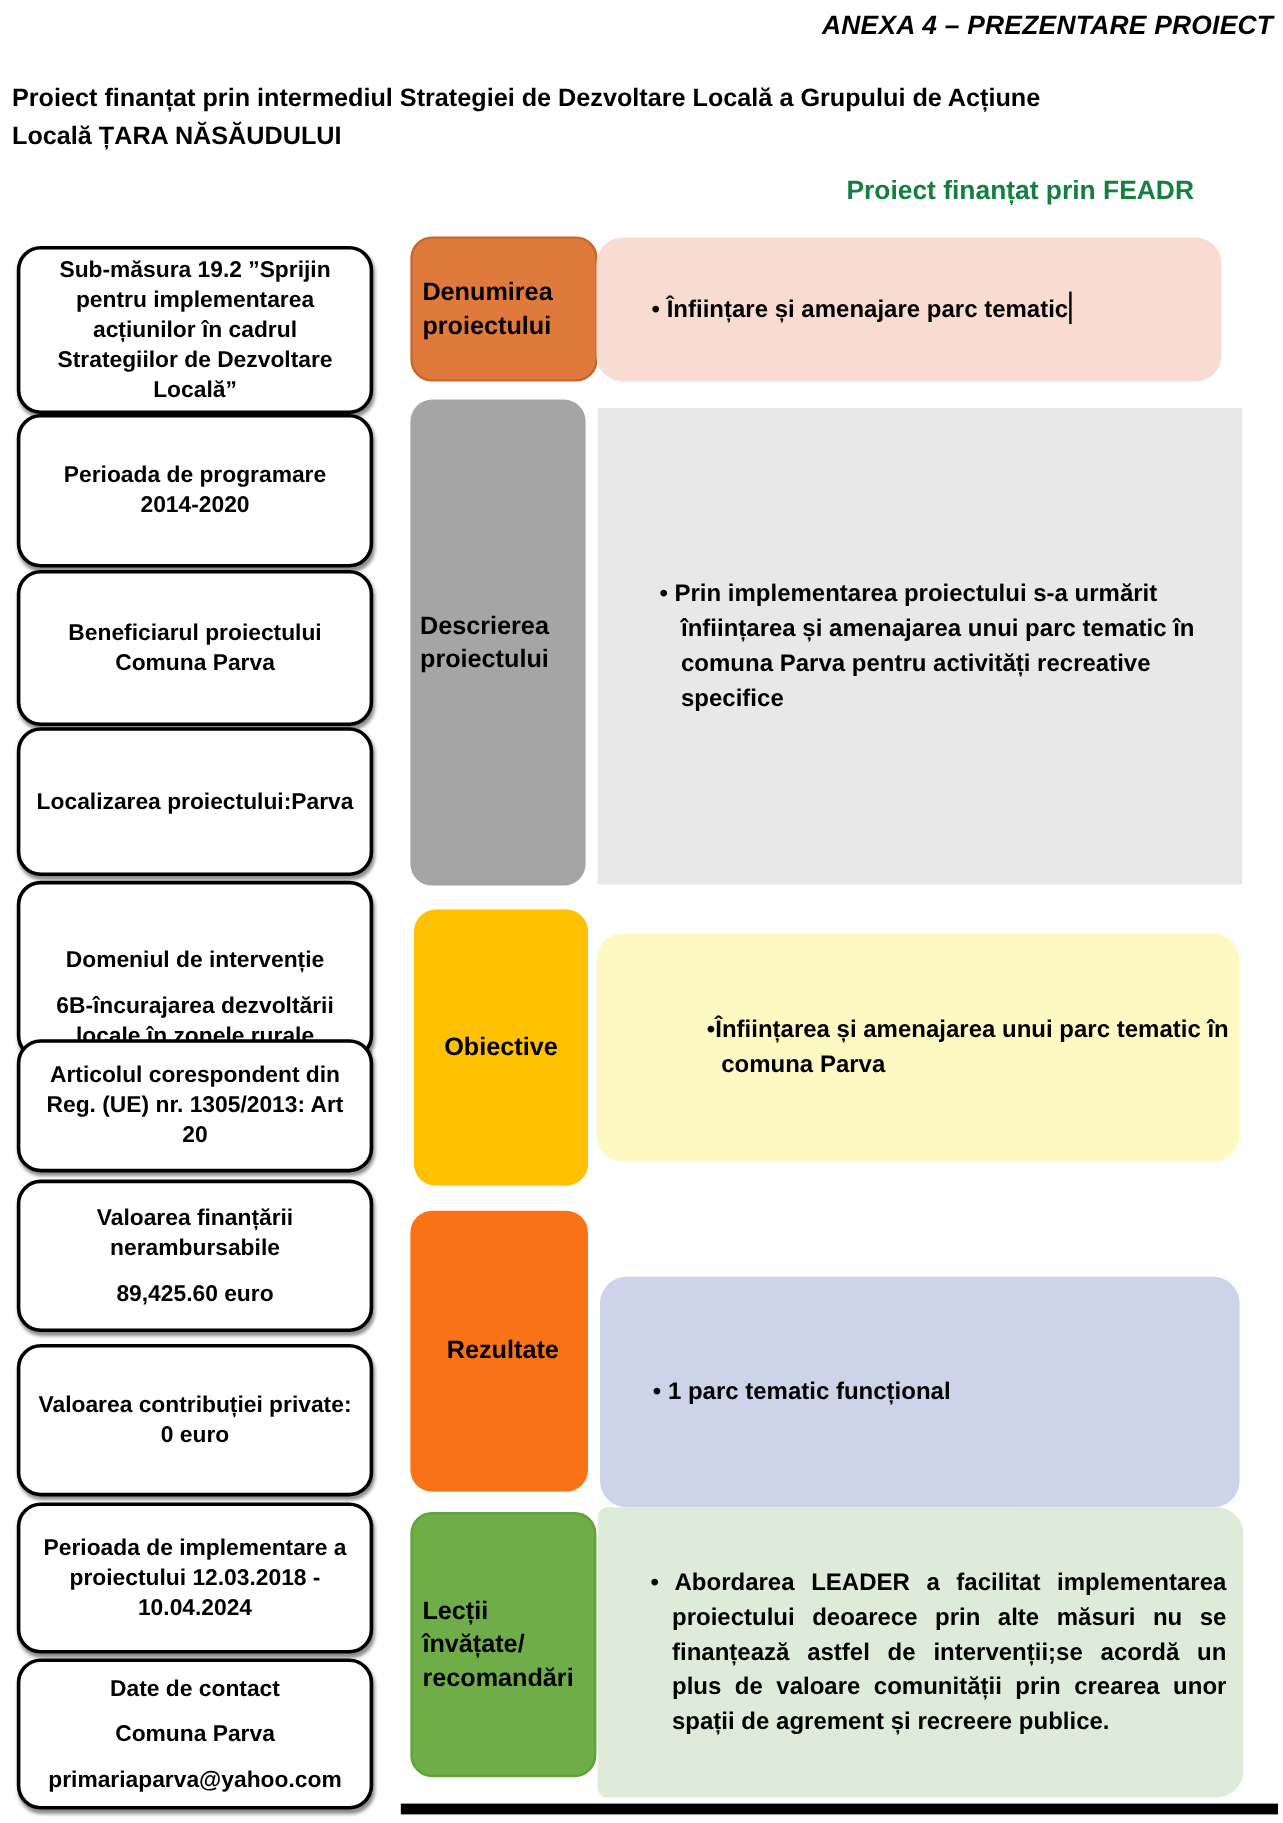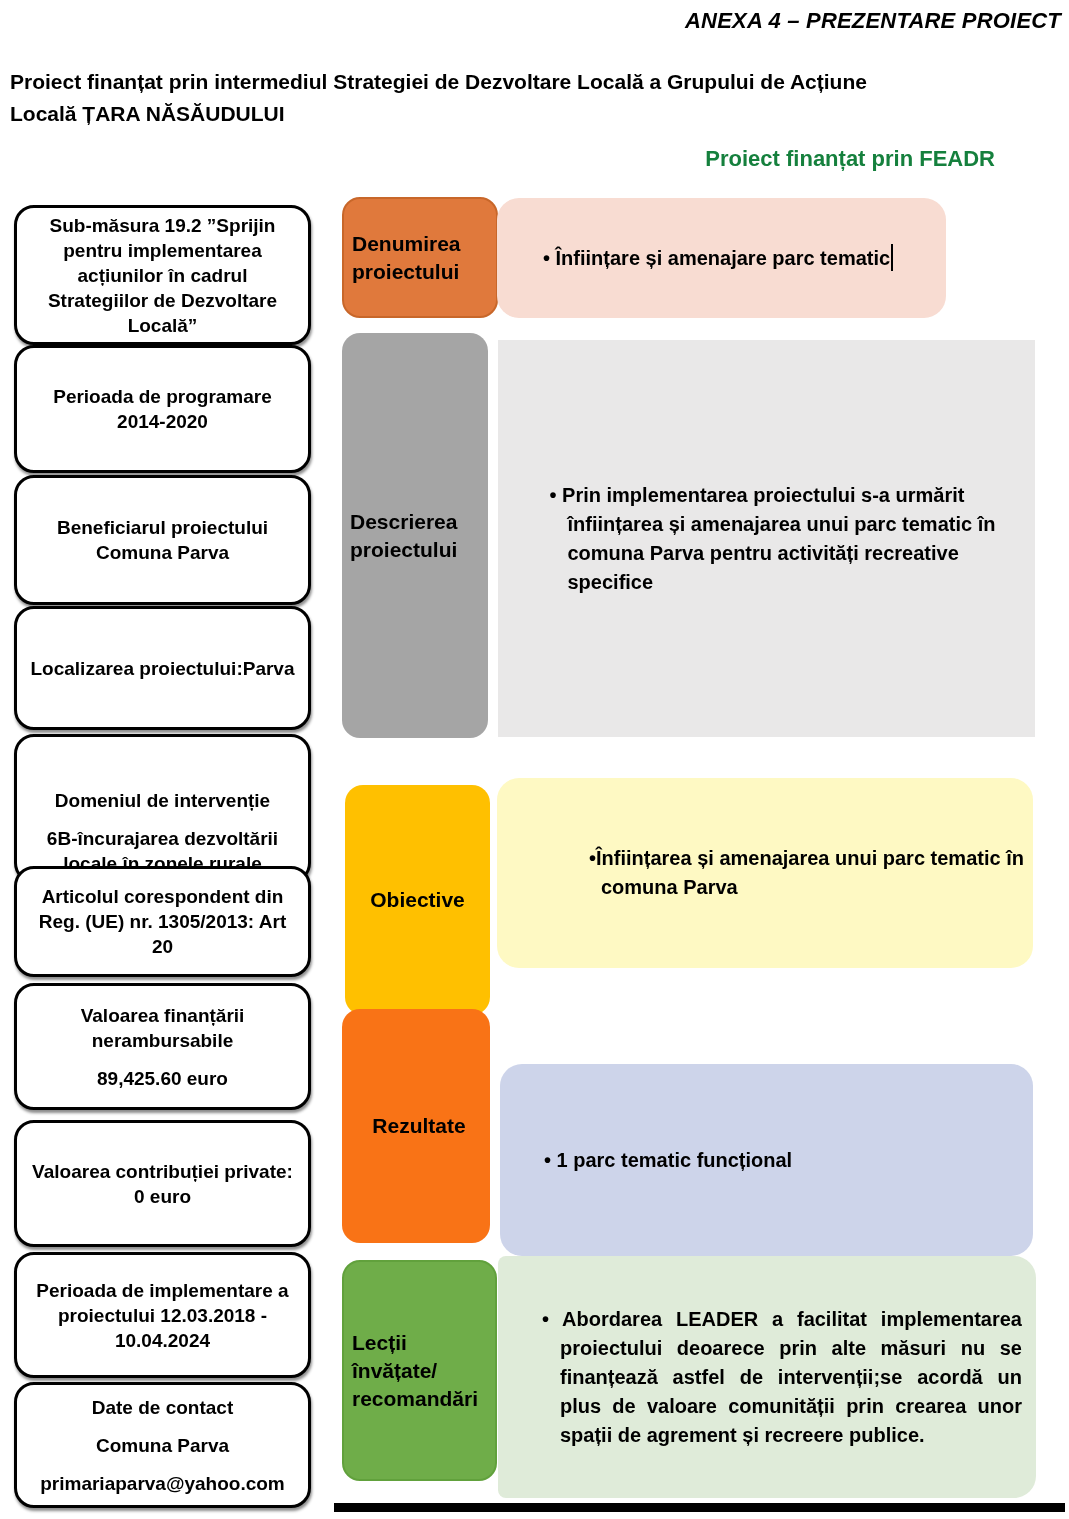--- a/index.html
+++ b/index.html
@@ -52,27 +52,27 @@
   }
   .row-content{
     position:absolute;box-sizing:border-box;border-radius:22px;
     display:flex;align-items:center;
   }
   .bullet-text{
     font-weight:bold;font-size:20px;line-height:29px;
     padding-left:18px;text-indent:-18px;
   }
   .r1l{left:342px;top:197px;width:156px;height:121px;border:2px solid #c8672a;}
-  .r1c{left:497px;top:198px;width:449px;height:120px;}
+  .r1c{left:497px;top:198px;width:521px;height:120px;}
   .r1c .bullet-text{margin-left:46px;width:440px;}
   .caret{display:inline-block;width:2px;height:27px;background:#000;vertical-align:-6px;margin-left:1px;}
   .r2l{left:342px;top:333px;width:146px;height:405px;}
   .r2c{left:498px;top:340px;width:537px;height:397px;border-radius:0;justify-content:center;}
   .r2c .bullet-text{margin-left:44px;width:460px;}
-  .r3l{left:345px;top:758px;width:145px;height:230px;margin-top:27px;}
+  .r3l{left:345px;top:758px;width:145px;height:230px;}
   .r3c{left:497px;top:778px;width:536px;height:190px;}
   .r3c .bullet-text{margin-left:44px;width:460px;padding-left:12px;text-indent:-12px;}
   .r4l{left:342px;top:1009px;width:148px;height:234px;}
   .r4c{left:500px;top:1064px;width:533px;height:192px;}
   .r4c .bullet-text{margin-left:44px;width:460px;}
   .r5l{left:342px;top:1260px;width:155px;height:221px;border:2px solid #61a13c;}
   .r5c{left:498px;top:1256px;width:538px;height:242px;border-radius:8px 22px 22px 8px;}
   .r5c .bullet-text{margin-left:44px;width:462px;text-align:justify;line-height:29px;}
   
   .bottom-rule{position:absolute;left:334px;top:1503px;width:731px;height:9px;background:#000;}

